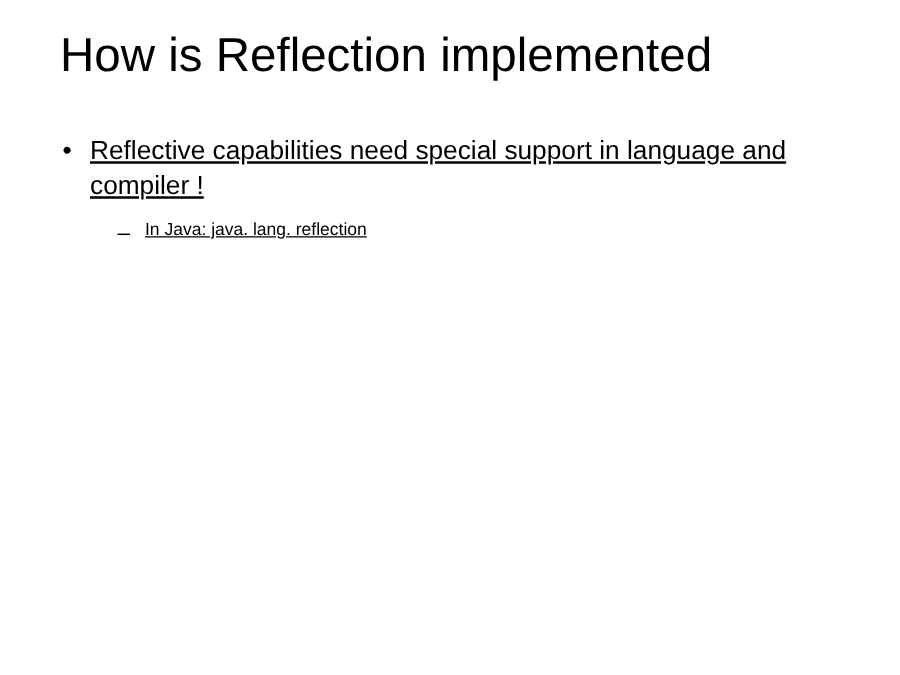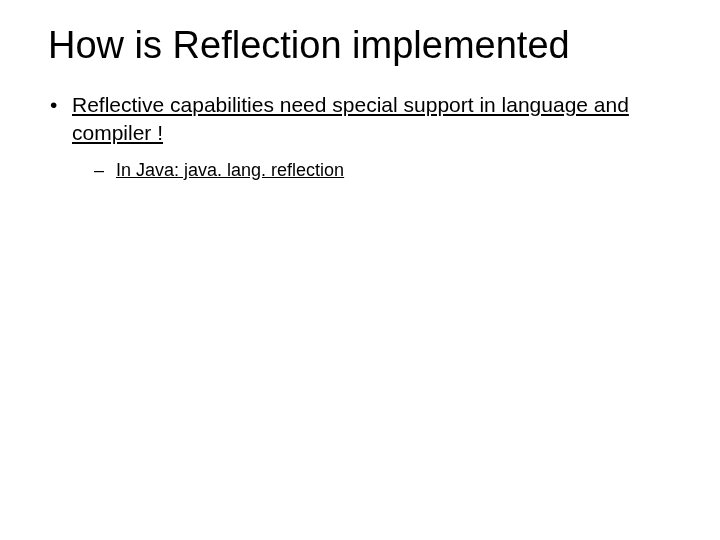--- a/index.html
+++ b/index.html
@@ -13,21 +13,21 @@
   }
   .slide {
     box-sizing: border-box;
     width: 720px;
     height: 540px;
     padding: 24px 40px 0 40px;
   }
   .title {
     font-size: 38px;
     font-weight: 400;
-    margin: 0 0 24px 8px;
+    margin: 0 0 40px 8px;
     letter-spacing: 0px;
   }
   ul.level1 {
     list-style: none;
     margin: 0;
     padding: 0 0 0 6px;
     text-decoration: underline;
   }
   ul.level1 > li {
     position: relative;
@@ -44,21 +44,21 @@
     font-size: 21px;
   }
   ul.level2 {
     list-style: none;
     margin: 10px 0 0 0;
     padding: 0 0 0 18px;
   }
   ul.level2 > li {
     position: relative;
     padding-left: 26px;
-    font-size: 18px;
+    font-size: 14px;
     line-height: 1.35;
   }
   ul.level2 > li::before {
     content: "–";
     position: absolute;
     left: 4px;
     top: 0;
     font-size: 18px;
   }
 </style>

